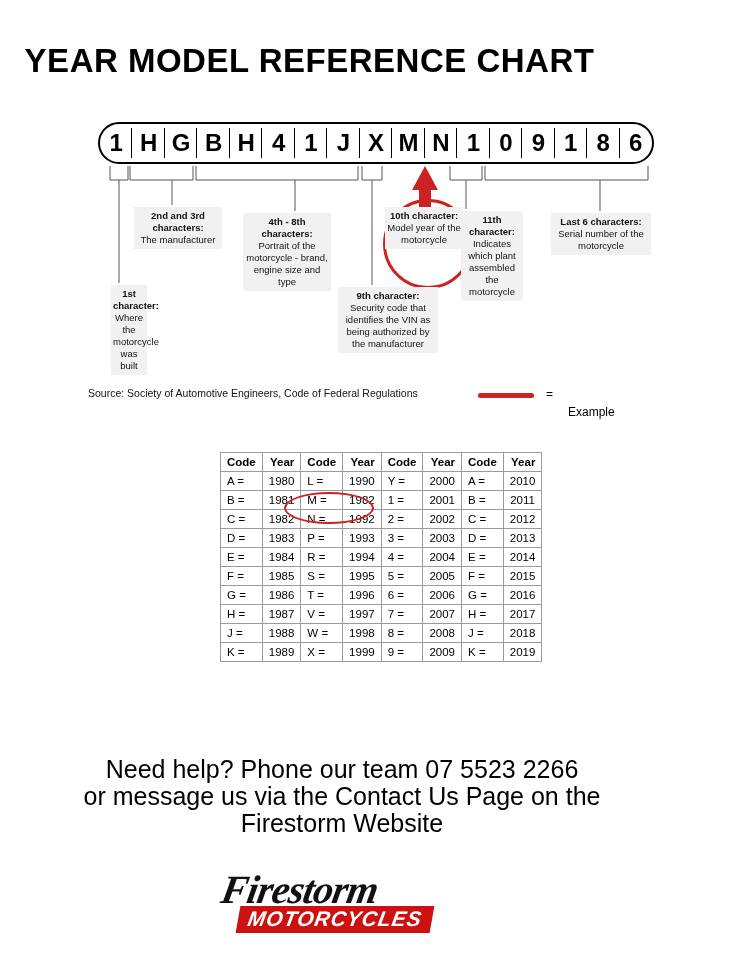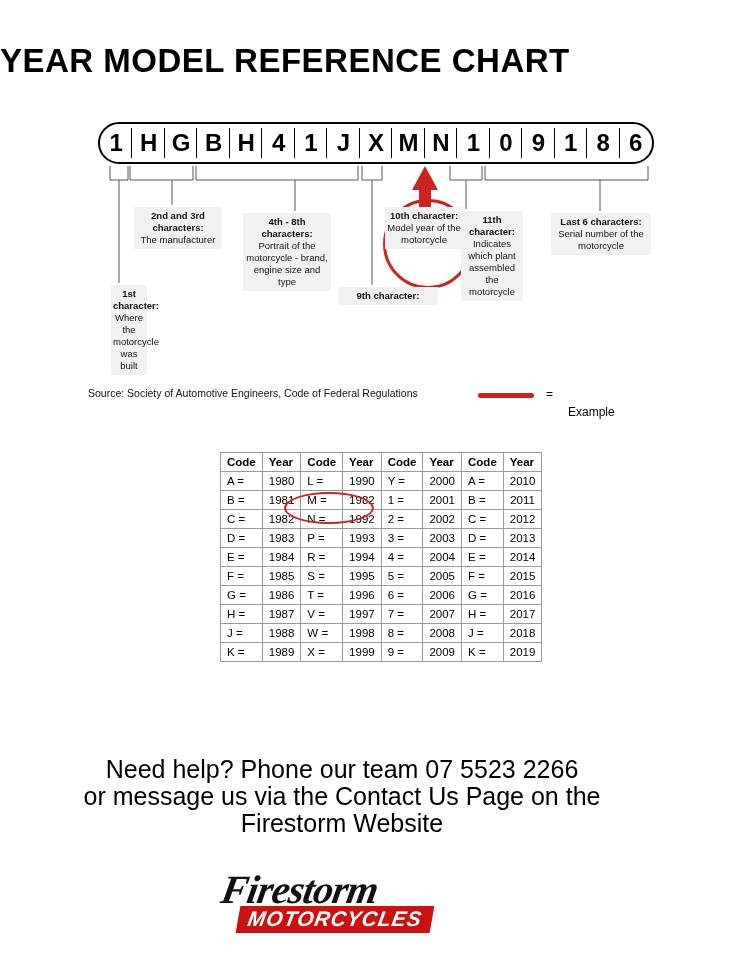--- a/index.html
+++ b/index.html
@@ -15,21 +15,21 @@
     color: #000000;
     overflow: hidden;
   }
 
   
   #page-title {
     position: absolute;
     top: 42px;
     left: 0;
     width: 619px;
-    text-align: left;
+    text-align: center;
     font-size: 33px;
     font-weight: bold;
     letter-spacing: 0.5px;
   }
 
   
   #vin-box {
     position: absolute;
     top: 122px;
     left: 98px;
@@ -140,21 +140,21 @@
   #year-table th, #year-table td {
     border: 1px solid #9a9a9a;
     padding: 3px 6px;
     height: 17px;
     box-sizing: border-box;
     white-space: nowrap;
   }
   #year-table th {
     font-weight: bold;
     font-size: 11.5px;
-    text-align: left;
+    text-align: right;
     background: #fff;
   }
   #year-table td.code { text-align: left; width: 38px; }
   #year-table td.year { text-align: center; width: 36px; }
 
   
   #table-highlight {
     position: absolute;
     top: 492px;
     left: 284px;
@@ -288,20 +288,21 @@
   <span>The manufacturer</span>
 </div>
 
 <div class="callout" id="callout-48">
   <span class="hd">4th - 8th characters:</span>
   <span>Portrait of the motorcycle - brand, engine size and type</span>
 </div>
 
 <div class="callout" id="callout-9">
   <span class="hd">9th character:</span>
+  <span>Security code that identifies the VIN as being authorized by the manufacturer</span>
 </div>
 
 <div class="callout" id="callout-10">
   <span class="hd">10th character:</span>
   <span>Model year of the motorcycle</span>
 </div>
 
 <div class="callout" id="callout-11">
   <span class="hd">11th character:</span>
   <span>Indicates which plant assembled the motorcycle</span>

